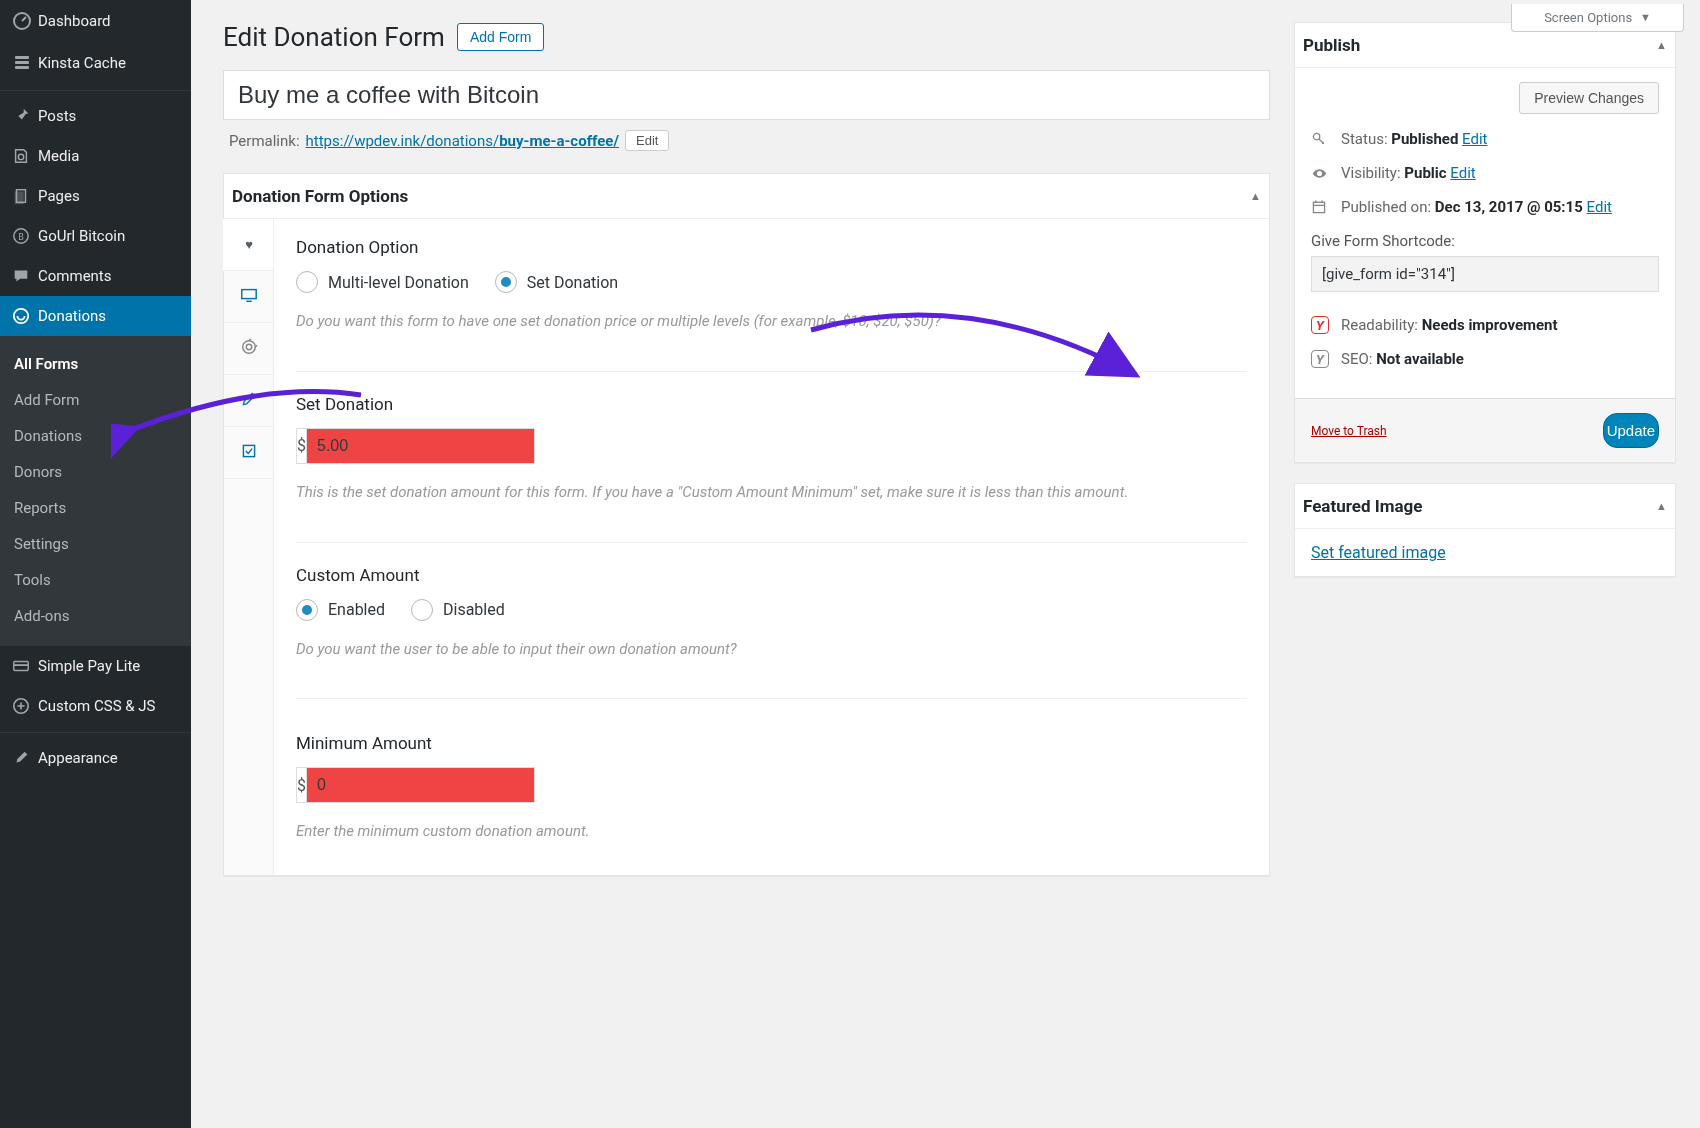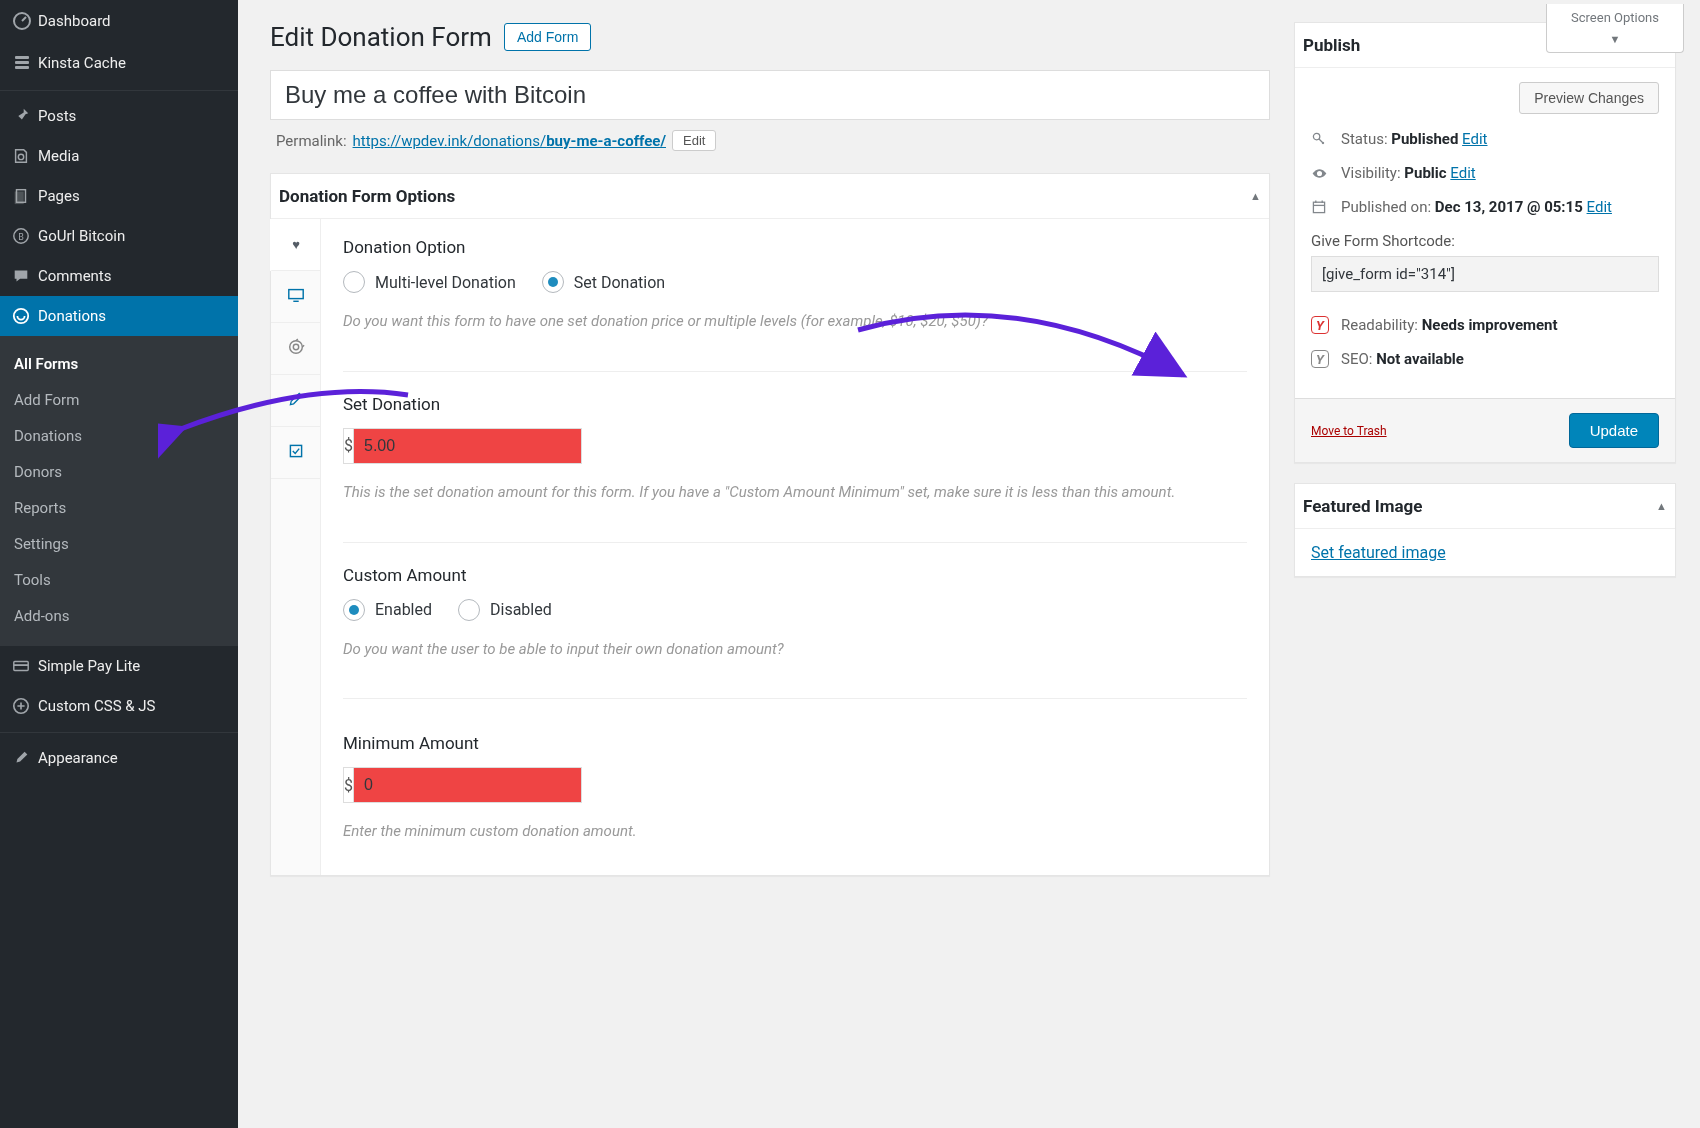--- a/index.html
+++ b/index.html
@@ -7,21 +7,21 @@
   body {
     font-family: -apple-system, BlinkMacSystemFont, "Segoe UI", Roboto, Oxygen-Sans, Ubuntu, Cantarell, "Helvetica Neue", sans-serif;
     font-size: 13px;
     background: #f1f1f1;
     color: #444;
     display: flex;
     min-height: 100vh;
   }
   
   .sidebar {
-    width: 238px;
+    width: 191px;
     background: #23282d;
     color: #eee;
     flex-shrink: 0;
   }
   .side-item {
     display: flex;
     align-items: center;
     padding: 11px 8px 11px 12px;
     color: #eee;
     font-size: 15px;
@@ -58,29 +58,28 @@
     position: relative;
     min-width: 0;
   }
   .screen-options {
     position: absolute;
     right: 16px;
     top: 4px;
     background: #fff;
     border: 1px solid #ccc;
     border-top: none;
-    padding: 6px 24px;
+    padding: 6px 32px;
     font-size: 13px;
     color: #72777c;
     cursor: pointer;
     display: flex;
     align-items: center;
     gap: 8px;
     border-radius: 0 0 4px 4px;
-    flex-direction: column;
   }
   .content {
     padding: 22px 24px 0 32px;
     display: flex;
     gap: 24px;
   }
   .col-left { flex: 1; min-width: 0; }
   .col-right { width: 382px; flex-shrink: 0; }
   .page-head {
     display: flex;
@@ -182,21 +181,21 @@
   .preview-row{display:flex;justify-content:flex-end;margin-bottom:14px;}
   .btn-grey{background:#f7f7f7;border:1px solid #ccc;color:#555;font-size:14px;padding:7px 14px;border-radius:3px;cursor:pointer;}
   .meta-line{display:flex;align-items:center;gap:12px;font-size:15px;color:#666;margin:16px 0;}
   .meta-line .mico{width:18px;color:#82878c;display:inline-flex;}
   .meta-line strong{color:#23282d;font-weight:700;}
   .meta-line a{color:#0073aa;text-decoration:underline;cursor:pointer;}
   .shortcode-label{font-size:15px;color:#555;margin-top:10px;margin-bottom:6px;}
   .shortcode-box{background:#f3f3f3;border:1px solid #ddd;padding:8px 10px;font-size:15px;color:#32373c;}
   .actions-row{display:flex;justify-content:space-between;align-items:center;background:#f5f5f5;border-top:1px solid #ddd;padding:14px 16px;}
   .trash{color:#a00;text-decoration:underline;cursor:pointer;font-size:12px;}
-  .btn-primary{background:#0085ba;border:1px solid #006799;color:#fff;font-size:15px;padding:8px 20px;border-radius:4px;cursor:pointer;font-weight:400;}
+  .btn-primary{background:#0085ba;border:1px solid #006799;color:#fff;font-size:15px;padding:8px 3px;border-radius:14px;cursor:pointer;font-weight:400;}
   .feat-link{color:#0073aa;text-decoration:underline;font-size:16px;cursor:pointer;}
   .yoast-ico{width:18px;height:18px;border:1.5px solid;border-radius:4px;display:inline-flex;align-items:center;justify-content:center;font-weight:700;font-style:italic;font-size:13px;}
   .yoast-red{color:#dc3232;border-color:#dc3232;}
   .yoast-grey{color:#888;border-color:#888;}
   
   .arrow-svg{position:absolute;pointer-events:none;z-index:50;}
 </style>
 </head>
 <body>
 

